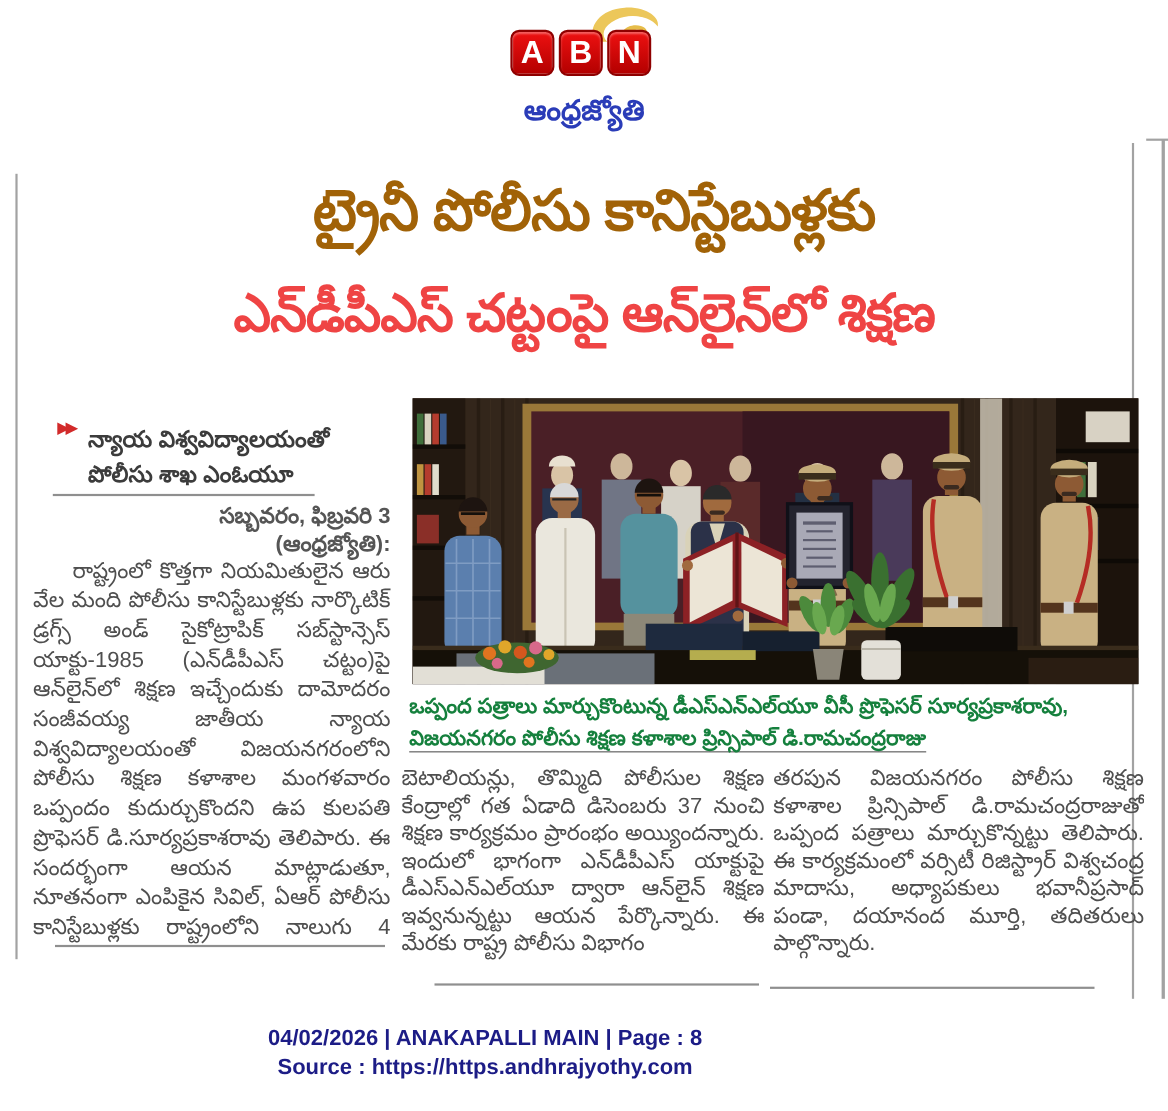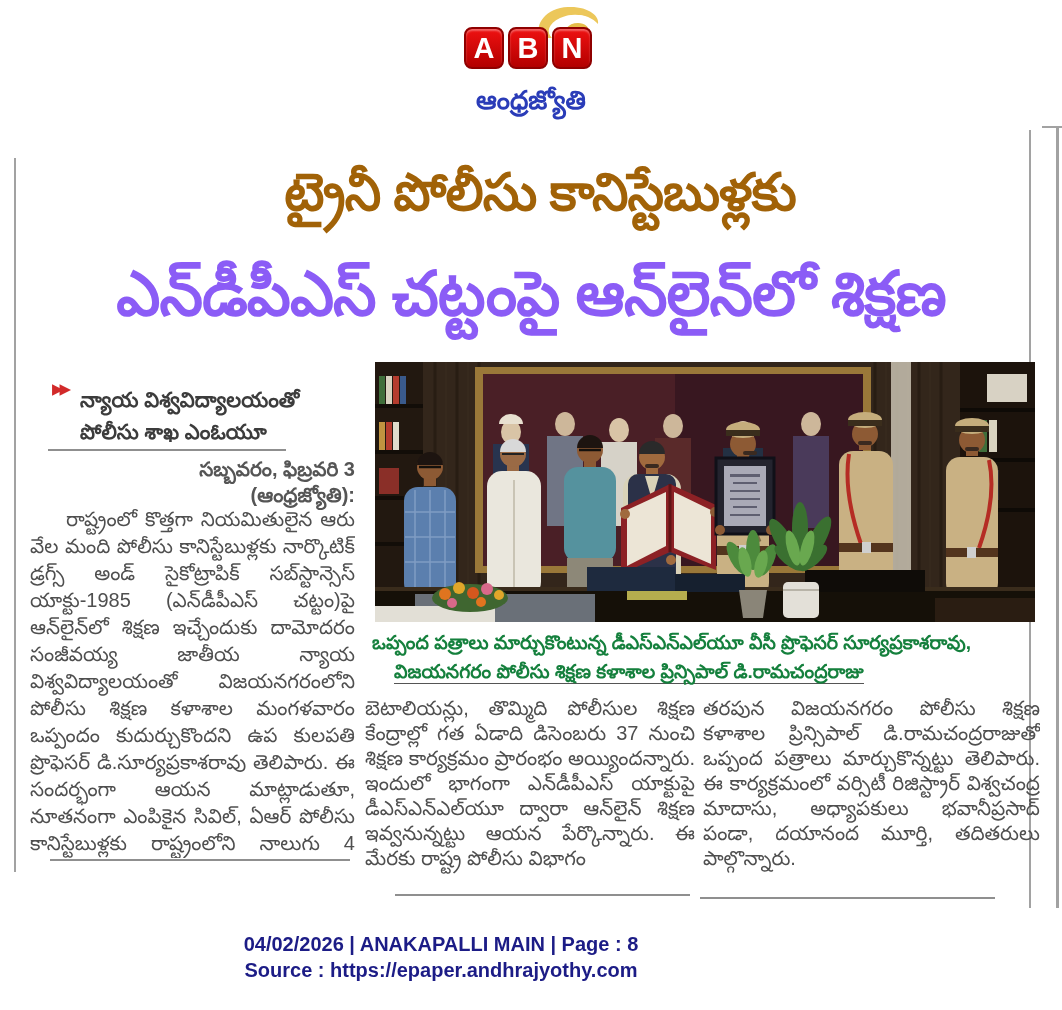--- a/index.html
+++ b/index.html
@@ -20,41 +20,41 @@
     display:flex; align-items:center; justify-content:center;
     box-shadow:inset 0 2px 2px rgba(255,255,255,.35);
   }
   .masthead-telugu {
     width:240px; text-align:center; font-size:26px; font-weight:bold;
     color:#2a3cb8; letter-spacing:0;
   }
 
   
   .headline-1 { width:760px; text-align:center; font-size:52px; font-weight:800; color:#a16207; letter-spacing:-1px; }
-  .headline-2 { width:1022px; text-align:center; font-size:62px; font-weight:800; color:#8b5cf6; letter-spacing:-1px; }
+  .headline-2 { width:1022px; text-align:center; font-size:48px; font-weight:800; color:#ef4444; letter-spacing:-1px; }
 
   
   .kicker-marker { color:#d22a2a; font-size:15px; letter-spacing:-4px; font-weight:bold; }
   .kicker-line { font-size:21px; font-weight:bold; color:#3c3c3c; }
   .rule { background:#8f8f8f; }
 
   .dateline { width:325px; text-align:right; font-size:20px; font-weight:bold; color:#555555; line-height:26px; }
 
   .bodytext {
     font-size:20px; line-height:27px; color:#4f4f4f; text-align:justify;
     font-weight:500;
   }
   .bodytext.indent { text-indent:36px; }
   .col-mid, .col-right { line-height:25px; }
 
   .caption {
     width:668px; text-align:left; font-size:19px; line-height:29px;
     color:#15803d; font-weight:bold;
   }
-  .caption .underlined { border-bottom:1.5px solid #555; padding-bottom:1px;margin-left:22px; }
+  .caption .underlined { border-bottom:1.5px solid #555; padding-bottom:1px; }
 
   .footer-line { width:882px; text-align:center; font-weight:bold; color:#1c1c86; font-size:20px; }
 
   .clip-line { background:#a2a2a2; }
 
   .photo-frame { width:660px; height:260px; overflow:hidden; background:#33261b; }
 </style>
 </head>
 <body>
 
@@ -338,15 +338,15 @@
     <div><span class="underlined">విజయనగరం పోలీసు శిక్షణ కళాశాల ప్రిన్సిపాల్ డి.రామచంద్రరాజు</span></div>
   </div>
 
   <div class="abs bodytext col-mid" style="left:365px; top:696px; width:330px; height:204px; overflow:hidden;">బెటాలియన్లు, తొమ్మిది పోలీసుల శిక్షణ కేంద్రాల్లో గత ఏడాది డిసెంబరు 37 నుంచి శిక్షణ కార్యక్రమం ప్రారంభం అయ్యిందన్నారు. ఇందులో భాగంగా ఎన్‌డీపీఎస్ యాక్టుపై డీఎస్ఎన్ఎల్‌యూ ద్వారా ఆన్‌లైన్ శిక్షణ ఇవ్వనున్నట్టు ఆయన పేర్కొన్నారు. ఈ మేరకు రాష్ట్ర పోలీసు విభాగం</div>
   <div class="abs rule" style="left:395px; top:894px; width:295px; height:2px;"></div>
 
   <div class="abs bodytext col-right" style="left:703px; top:696px; width:337px; height:200px; overflow:hidden;">తరపున విజయనగరం పోలీసు శిక్షణ కళాశాల ప్రిన్సిపాల్ డి.రామచంద్రరాజుతో ఒప్పంద పత్రాలు మార్చుకొన్నట్టు తెలిపారు. ఈ కార్యక్రమంలో వర్సిటీ రిజిస్ట్రార్ విశ్వచంద్ర మాదాసు, అధ్యాపకులు భవానీప్రసాద్ పండా, దయానంద మూర్తి, తదితరులు పాల్గొన్నారు.</div>
   <div class="abs rule" style="left:700px; top:897px; width:295px; height:2px;"></div>
 
   <div class="abs footer-line" style="left:0px; top:933px;">04/02/2026 | ANAKAPALLI MAIN | Page : 8</div>
-  <div class="abs footer-line" style="left:0px; top:959px;">Source : https://epaper.andhrajyothy.com</div>
+  <div class="abs footer-line" style="left:0px; top:959px;">Source : https://https.andhrajyothy.com</div>
 
 </div>
 
 </body></html>

